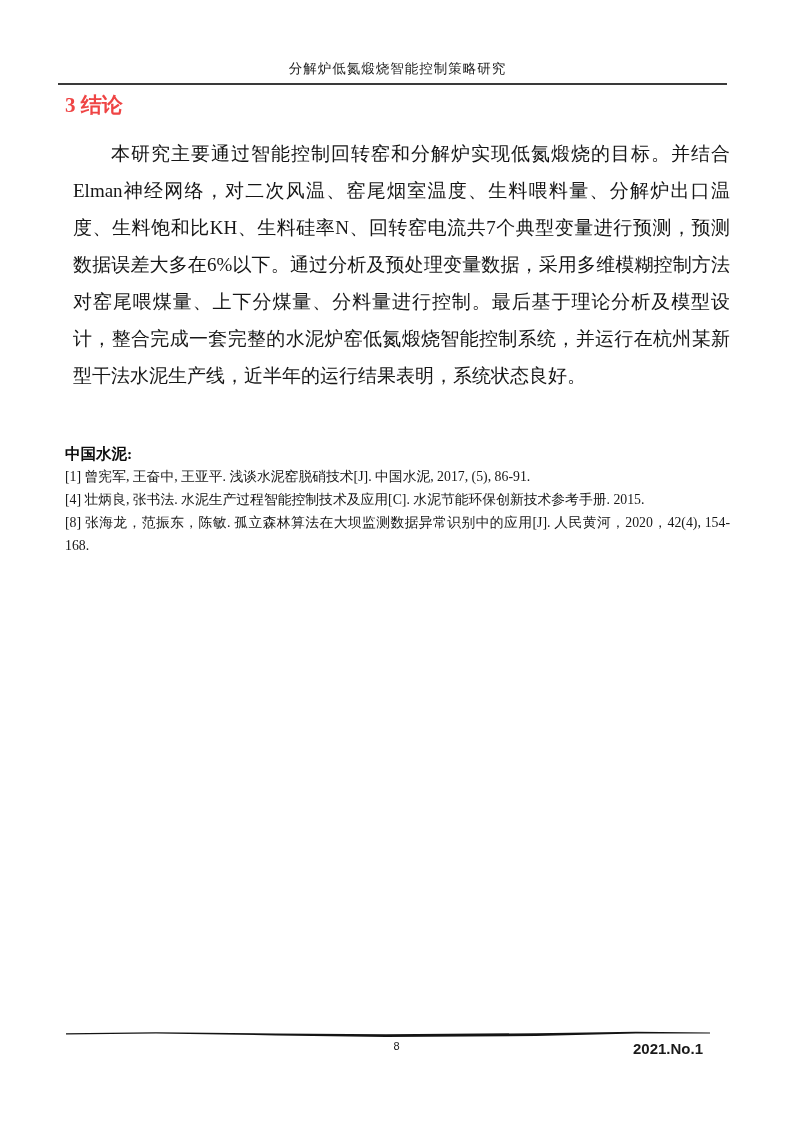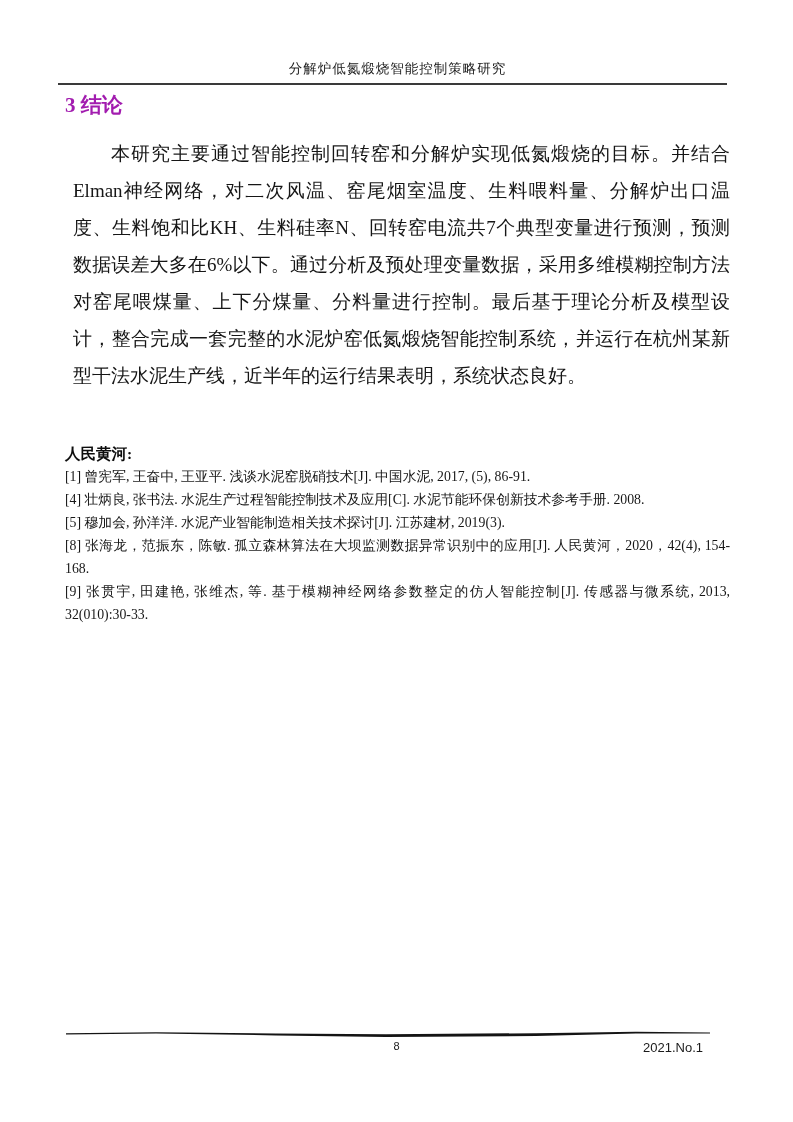--- a/index.html
+++ b/index.html
@@ -34,21 +34,21 @@
     margin-top: 5px;
     margin-left: -7px;
     width: 669px;
     height: 2px;
     background: #3a3a3a;
   }
   .section-heading {
     margin: 6px 0 0 0;
     font-size: 21px;
     font-weight: bold;
-    color: #a21caf;
+    color: #ef4444;
   }
   .body-paragraph {
     margin: 16px 0 0 8px;
     font-size: 19px;
     line-height: 37px;
     text-align: justify;
     text-indent: 2em;
     color: #161616;
   }
   .references-heading {
@@ -88,48 +88,46 @@
     top: 2px;
     width: 793px;
     text-align: center;
     font-size: 11px;
     color: #1a1a1a;
   }
   .footer-issue {
     position: absolute;
     right: 90px;
     top: 2px;
-    font-size: 13px;
-    font-weight: 400;
+    font-size: 15px;
+    font-weight: 700;
     color: #1a1a1a;
   }
 </style>
 </head>
 <body>
 
 <div class="page">
 
   <div class="content">
 
     <div class="running-title">分解炉低氮煅烧智能控制策略研究</div>
 
     <div class="header-rule"></div>
 
     <h1 class="section-heading">3 结论</h1>
 
     <p class="body-paragraph">本研究主要通过智能控制回转窑和分解炉实现低氮煅烧的目标。并结合Elman神经网络，对二次风温、窑尾烟室温度、生料喂料量、分解炉出口温度、生料饱和比KH、生料硅率N、回转窑电流共7个典型变量进行预测，预测数据误差大多在6%以下。通过分析及预处理变量数据，采用多维模糊控制方法对窑尾喂煤量、上下分煤量、分料量进行控制。最后基于理论分析及模型设计，整合完成一套完整的水泥炉窑低氮煅烧智能控制系统，并运行在杭州某新型干法水泥生产线，近半年的运行结果表明，系统状态良好。</p>
 
-    <h2 class="references-heading">人民黄河:</h2>
+    <h2 class="references-heading">中国水泥:</h2>
 
     <div class="reference-list">
       <p class="reference-item">[1]  曾宪军, 王奋中, 王亚平. 浅谈水泥窑脱硝技术[J]. 中国水泥, 2017, (5), 86-91.</p>
-      <p class="reference-item">[4]  壮炳良, 张书法. 水泥生产过程智能控制技术及应用[C]. 水泥节能环保创新技术参考手册. 2008.</p>
-      <p class="reference-item">[5]  穆加会, 孙洋洋. 水泥产业智能制造相关技术探讨[J]. 江苏建材, 2019(3).</p>
+      <p class="reference-item">[4]  壮炳良, 张书法. 水泥生产过程智能控制技术及应用[C]. 水泥节能环保创新技术参考手册. 2015.</p>
       <p class="reference-item">[8]  张海龙，范振东，陈敏. 孤立森林算法在大坝监测数据异常识别中的应用[J]. 人民黄河，2020，42(4), 154-168.</p>
-      <p class="reference-item">[9]  张贯宇, 田建艳, 张维杰, 等. 基于模糊神经网络参数整定的仿人智能控制[J]. 传感器与微系统, 2013, 32(010):30-33.</p>
     </div>
 
   </div>
 
   <div class="footer">
     <svg class="footer-rule-svg" width="644" height="8" viewBox="0 0 644 8">
       <path d="M0,3.2 L90,2.2 L210,3.4 L320,4.2 L470,3.2 L570,1.8 L644,2.6
                L644,3.6 L570,3.4 L470,6.0 L320,7.0 L210,5.4 L90,3.6 L0,4.4 Z" fill="#141414"></path>
     </svg>
     <div class="footer-texts">

